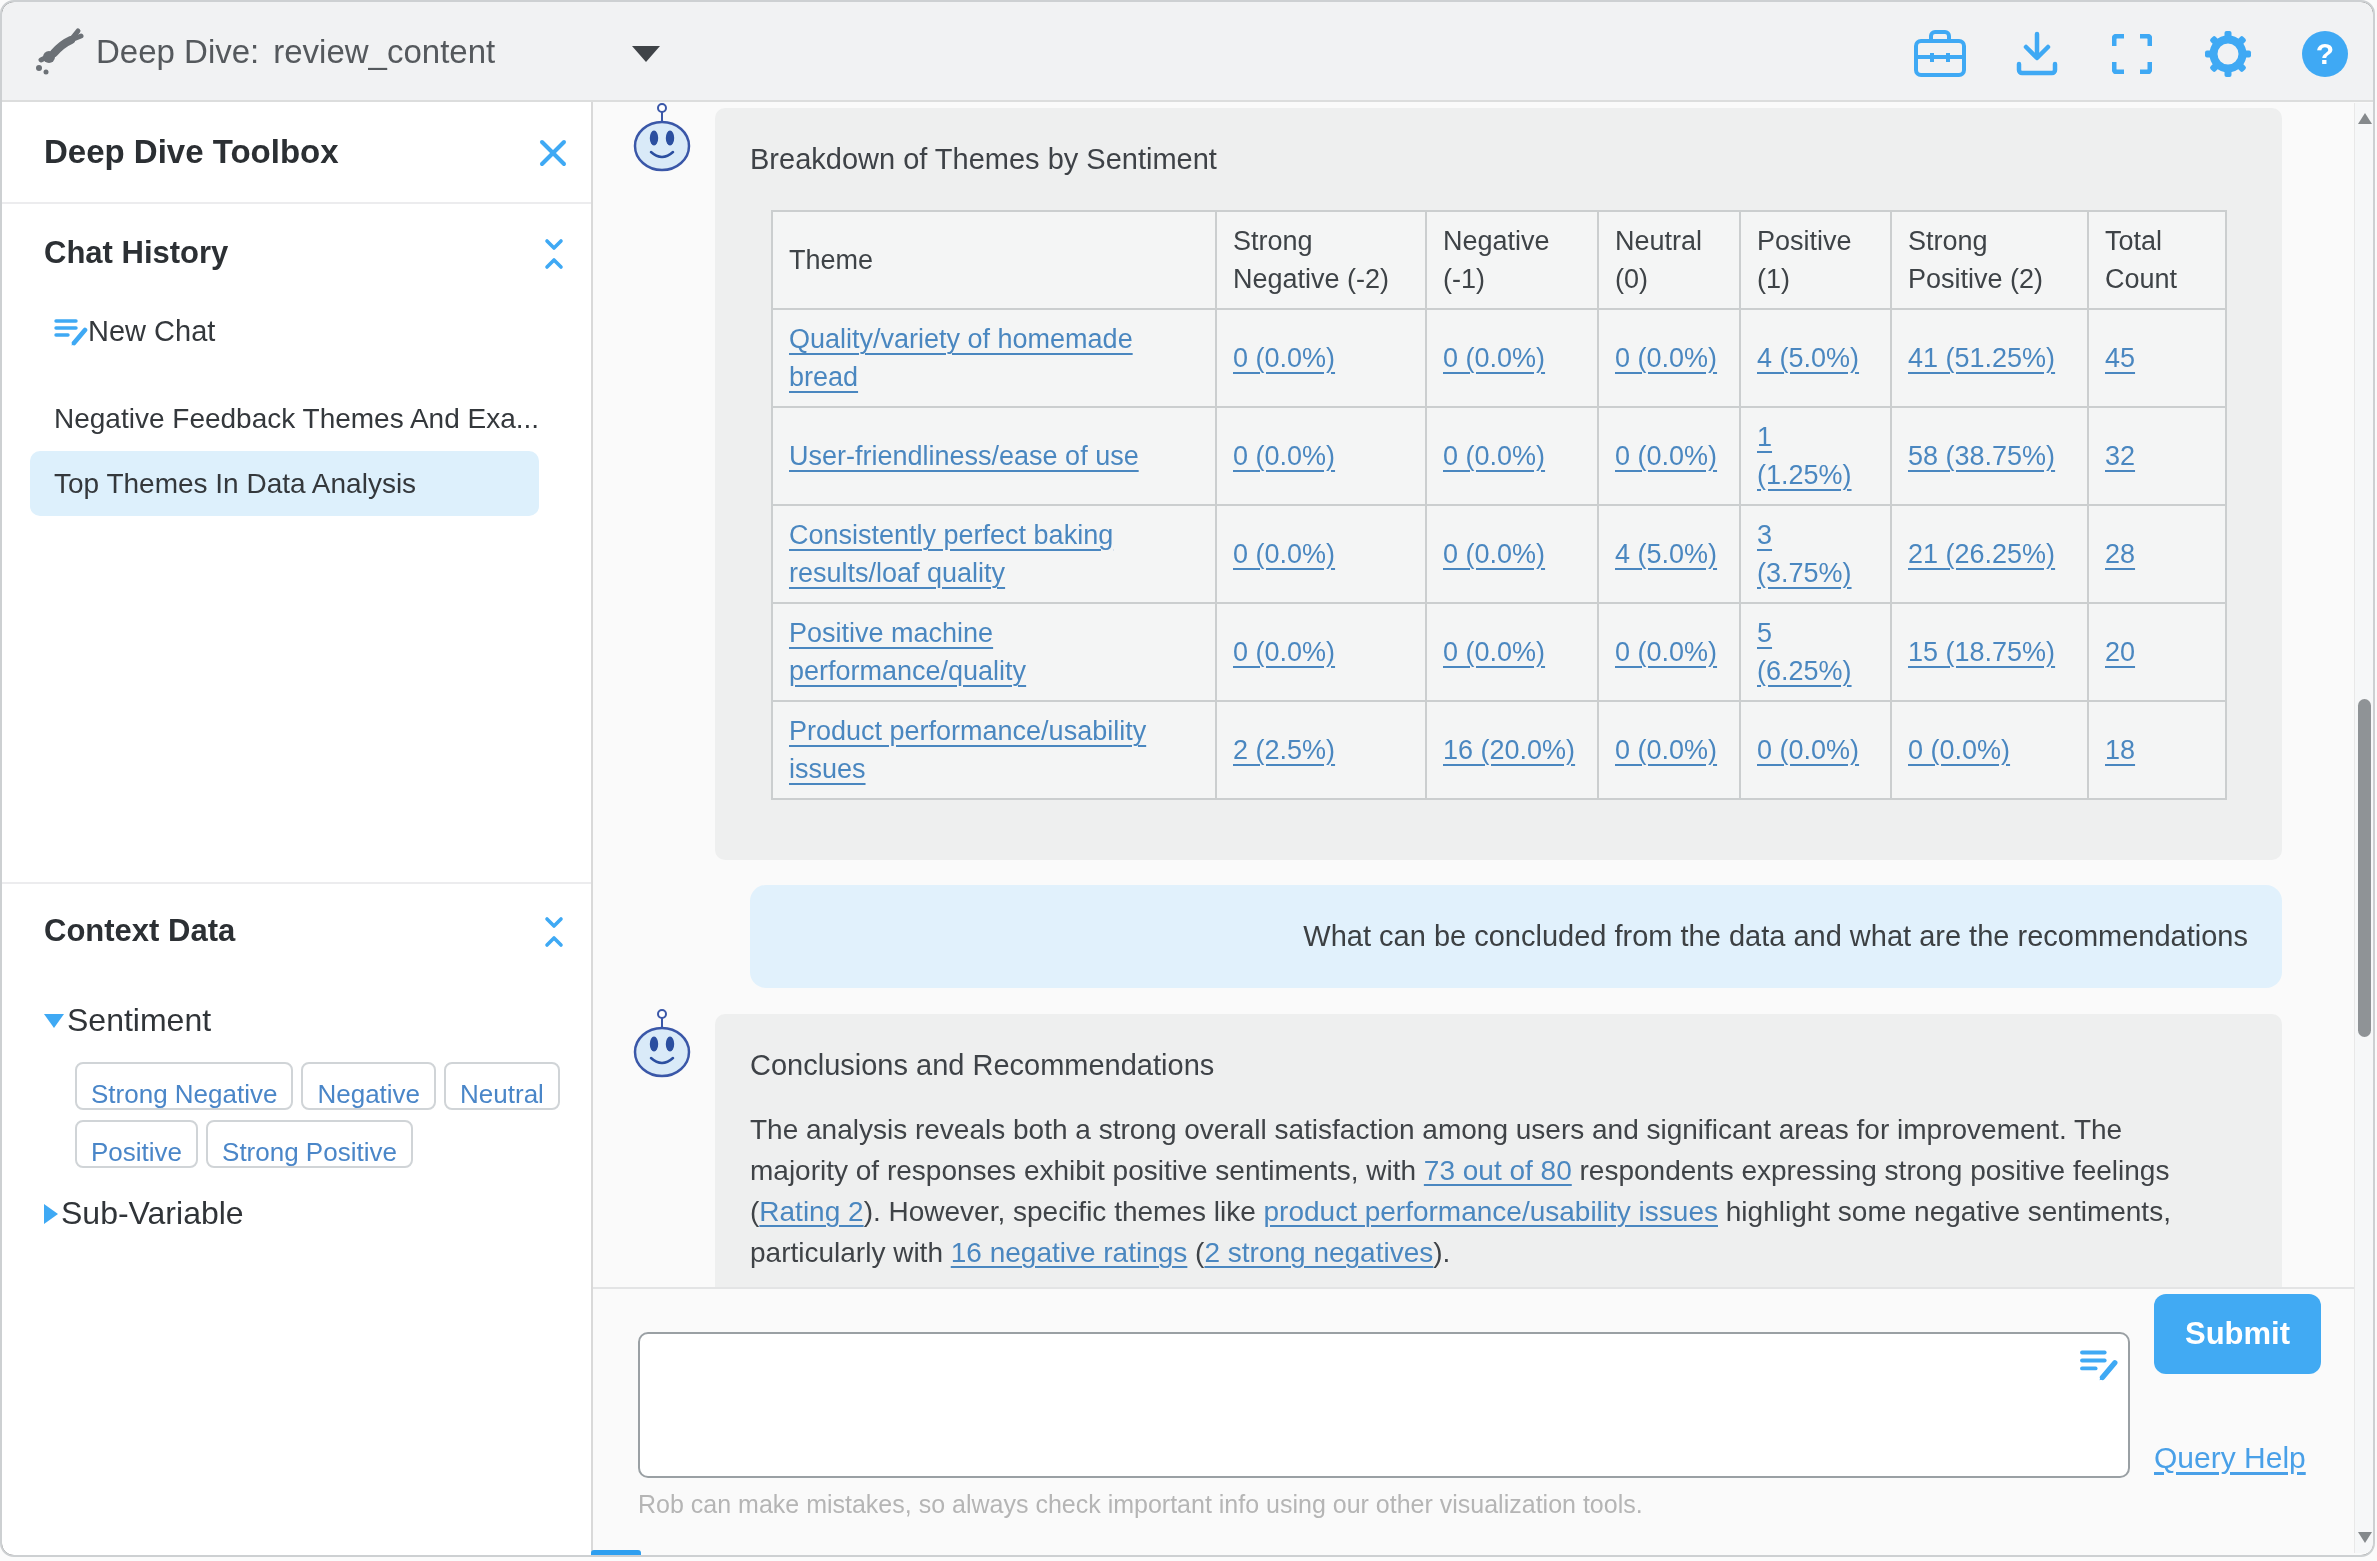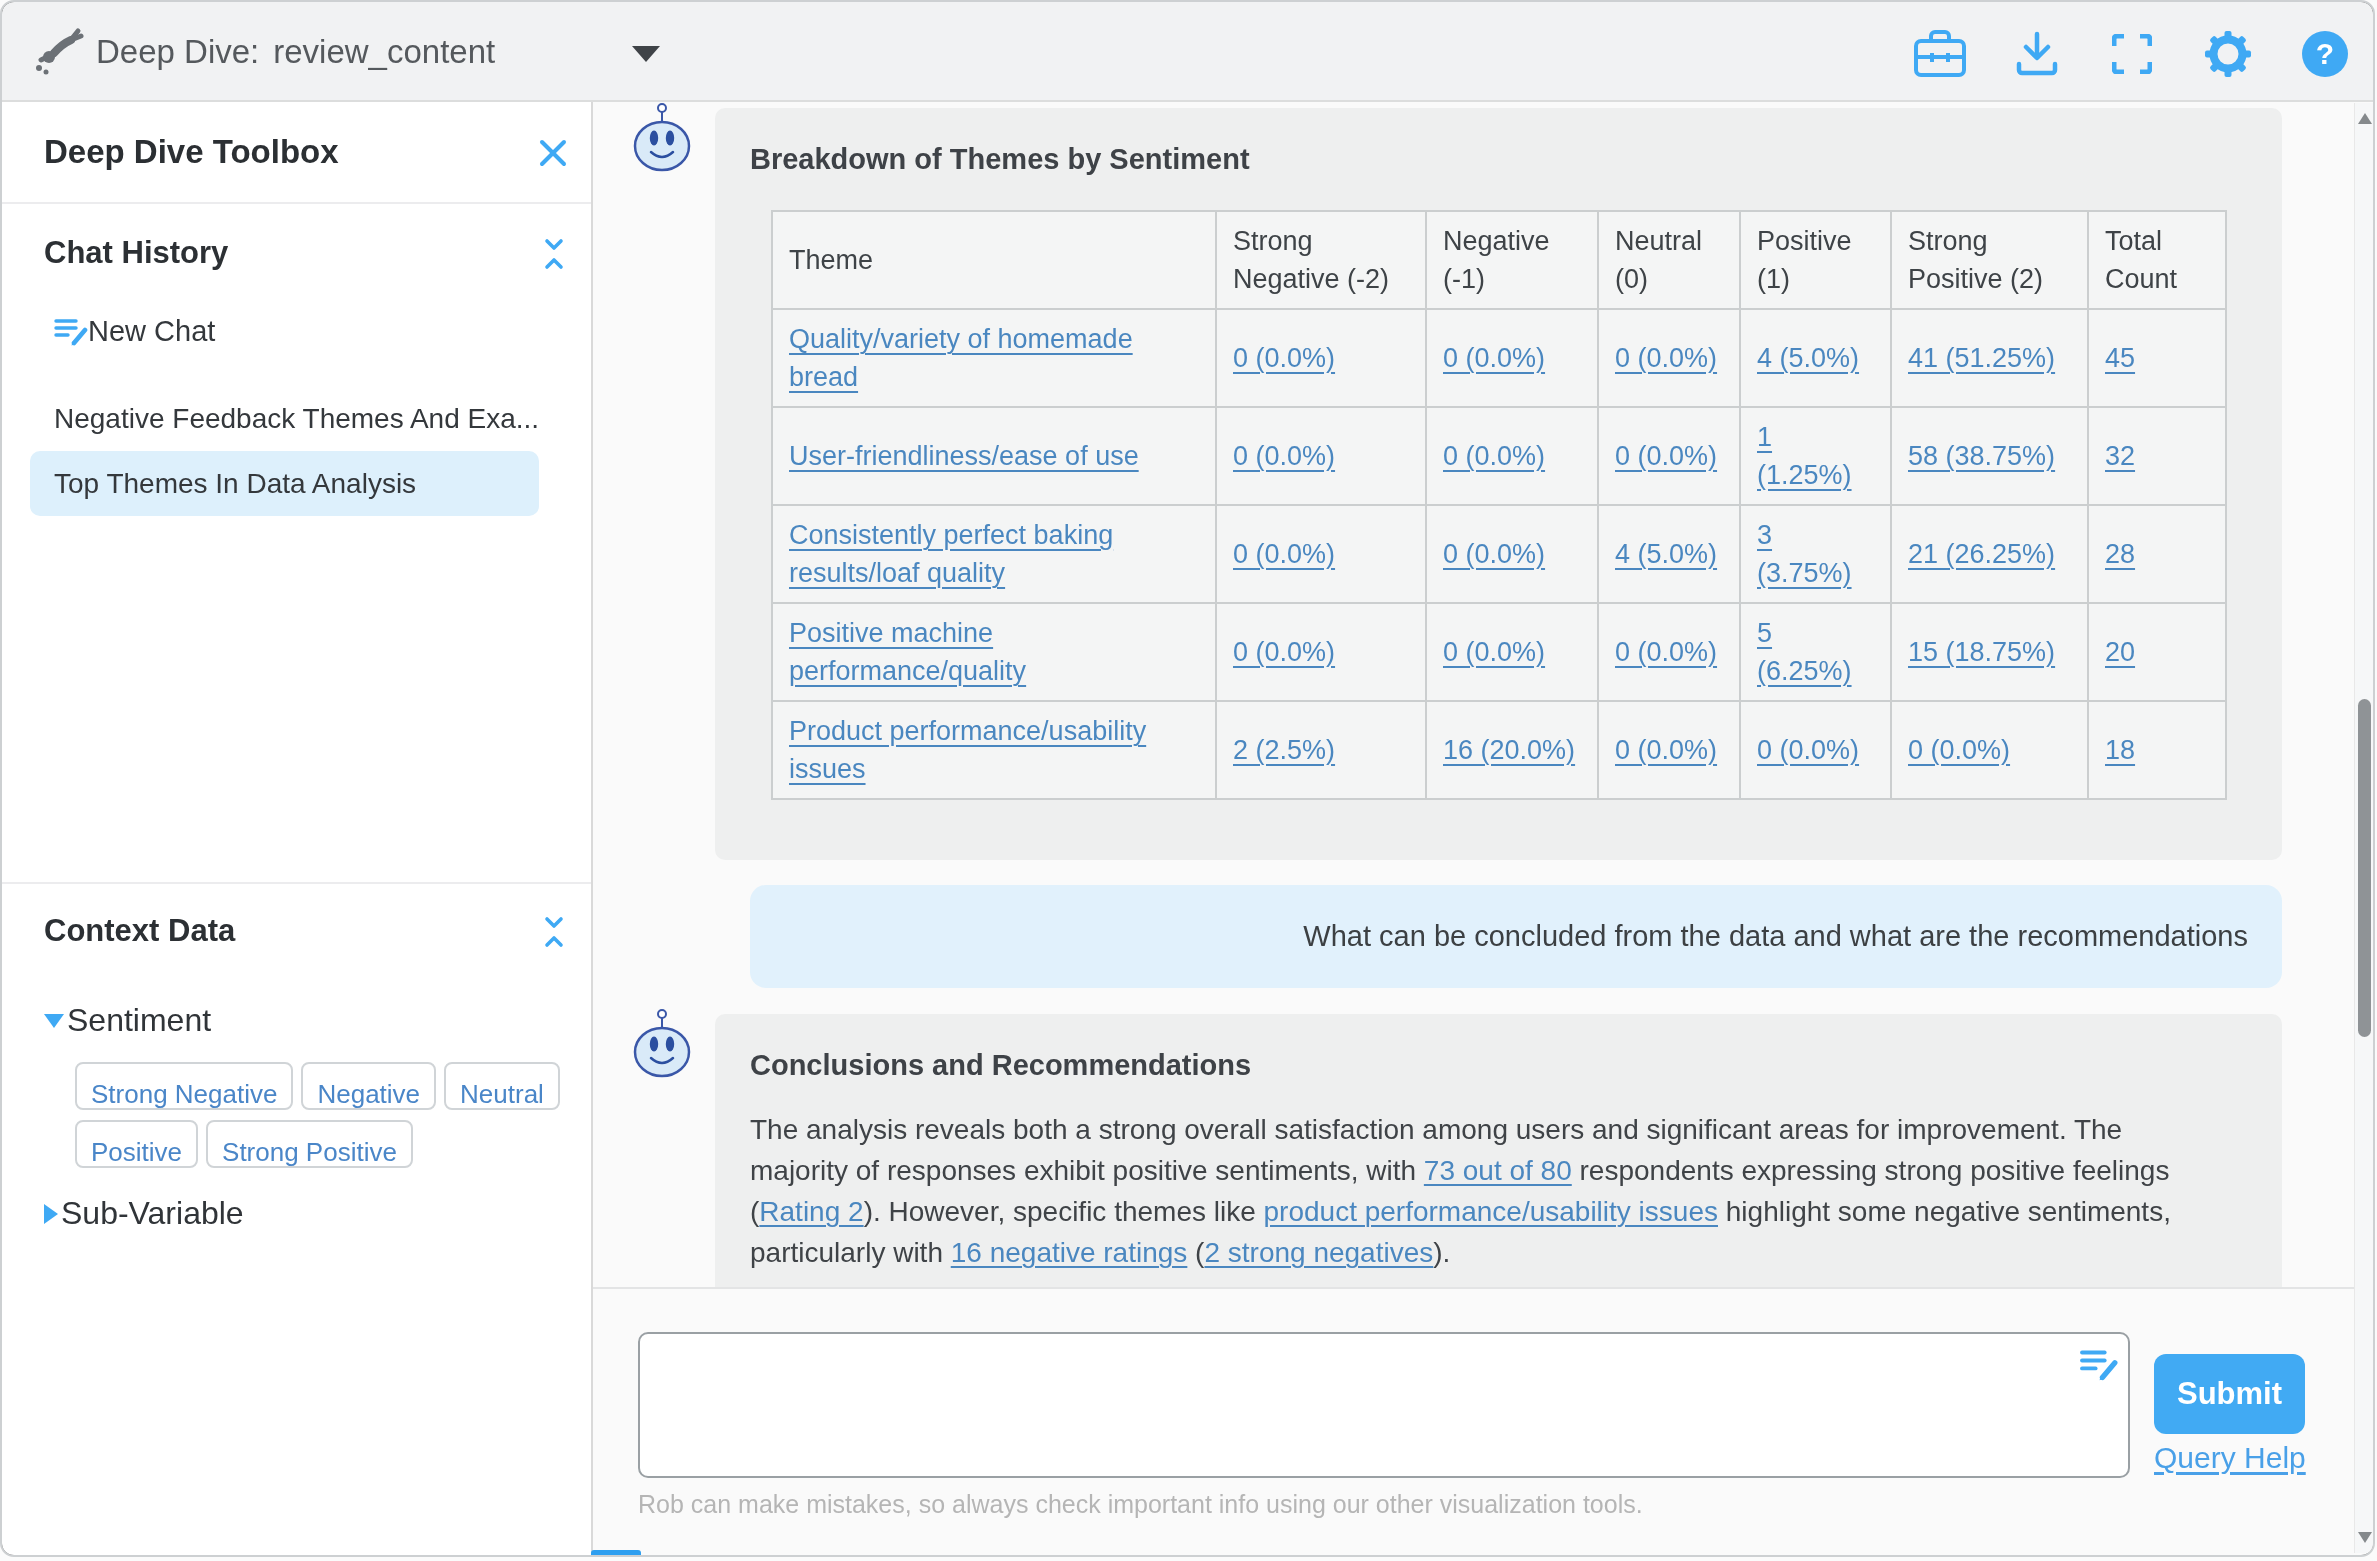--- a/index.html
+++ b/index.html
@@ -26,38 +26,38 @@
 .sb-item.active{background:#ddf0fc}
 .sb-div2{position:absolute;left:0;top:780px;width:100%;height:2px;background:#ececee}
 .tri-down{width:0;height:0;border-left:10px solid transparent;border-right:10px solid transparent;border-top:14px solid #3fa9f4}
 .tri-right{width:0;height:0;border-top:10px solid transparent;border-bottom:10px solid transparent;border-left:14px solid #3fa9f4}
 .grp-row{position:absolute;left:42px;display:flex;align-items:center;gap:3px;font-size:32px;color:#303438}
 .chips{position:absolute;left:73px;top:960px;width:494px;display:flex;flex-wrap:wrap;gap:10px 8px}
 .chip{height:48px;line-height:44px;border:2px solid #d0d4d7;border-radius:8px;background:#fff;padding:8px 14px;font-size:26px;color:#4a86c8}
 
 .main{position:absolute;left:591px;top:100px;right:0;bottom:0;background:#fafafa}
 .card{position:absolute;background:#eeefef;border-radius:10px}
-.msg-h{position:absolute;font-size:29px;font-weight:700;color:#3e4247}
+.msg-h{position:absolute;font-size:29px;font-weight:400;color:#3e4247}
 .avatar{position:absolute}
 
 .ttable{position:absolute;left:178px;top:108px;border-collapse:collapse;table-layout:fixed}
 .ttable th,.ttable td{border:2px solid #cbcecf;background:#f4f5f5;font-size:27px;font-weight:400;color:#3e4347;text-align:left;vertical-align:middle;padding:10px 16px;line-height:38px}
 .ttable thead th{height:98px}
 .ttable tbody tr{height:97px}
 .ttable td:nth-child(5){padding-right:28px}
 a.tlink{color:#4a87c0;text-decoration:underline;text-underline-offset:5px;text-decoration-thickness:2px}
 
 .bubble{position:absolute;left:157px;top:783px;width:1532px;height:103px;border-radius:16px;background:#e1f1fc;font-size:29px;color:#3c4043;text-align:right;line-height:103px;padding-right:34px}
 .para{position:absolute;left:157px;top:1007px;width:1453px;font-size:28px;line-height:41px;color:#3f4347}
 a.plink{color:#4a87c0;text-decoration:underline;text-underline-offset:4px;text-decoration-thickness:2px}
 
 .composer-line{position:absolute;left:0;top:1185px;right:0;height:2px;background:#e3e4e5}
 .inputbox{position:absolute;left:45px;top:1230px;width:1492px;height:146px;border:2px solid #9aa0a4;border-radius:10px;background:#fff}
 .compose-ic{position:absolute;left:1485px;top:1246px}
-.submit{position:absolute;left:1561px;top:1252px;width:151px;height:80px;border-radius:12px;background:#41aaf3;color:#fff;font-size:31px;font-weight:600;display:flex;align-items:center;justify-content:center}
+.submit{position:absolute;left:1561px;top:1192px;width:167px;height:80px;border-radius:12px;background:#41aaf3;color:#fff;font-size:31px;font-weight:600;display:flex;align-items:center;justify-content:center}
 .qhelp{position:absolute;left:1561px;top:1339px;font-size:30px;color:#49a0e8;text-decoration:underline;text-underline-offset:4px}
 .disclaimer{position:absolute;left:45px;top:1388px;font-size:25px;color:#b5b5b5}
 
 .sbar{position:absolute;right:0;top:1px;bottom:2px;width:19px;background:#f6f7f8;border-left:1px solid #e8e8e8}
 .sbar .thumb{position:absolute;left:3px;top:596px;width:13px;height:338px;border-radius:7px;background:#8f9396}
 .sbar .up{position:absolute;left:3px;top:10px;width:0;height:0;border-left:7px solid transparent;border-right:7px solid transparent;border-bottom:11px solid #85898c}
 .sbar .down{position:absolute;left:3px;bottom:10px;width:0;height:0;border-left:7px solid transparent;border-right:7px solid transparent;border-top:11px solid #85898c}
 .bluebar{position:absolute;left:589px;top:1548px;width:50px;height:7px;background:#2f9ff0;border-radius:3px}
 </style>
 </head>

